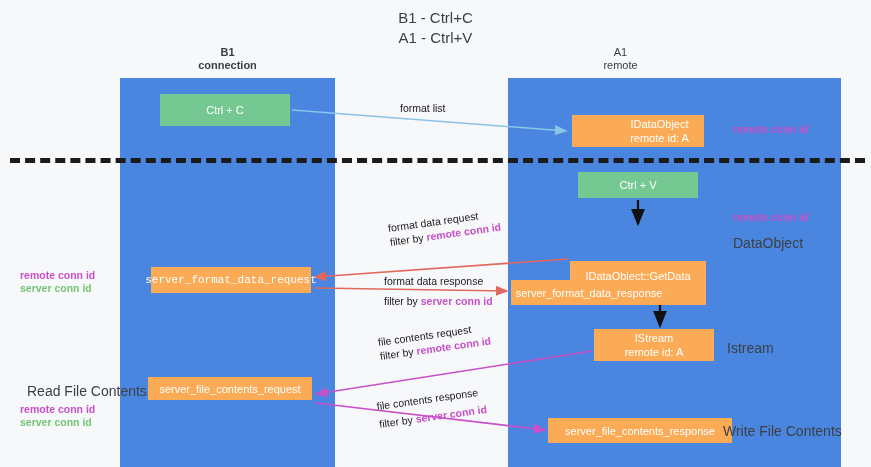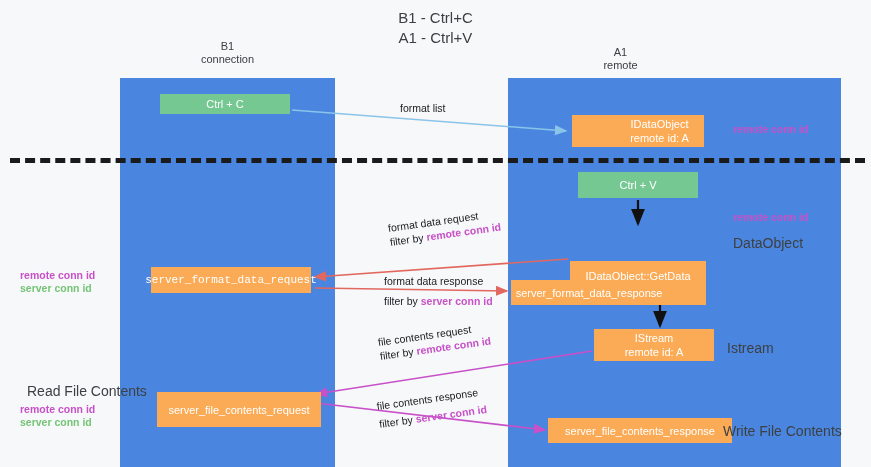--- a/index.html
+++ b/index.html
@@ -22,21 +22,21 @@
   #lane-left  { left: 120px; top: 78px; width: 215px; height: 389px; }
   #lane-right { left: 508px; top: 78px; width: 333px; height: 389px; }
 
   .lane-header {
     position: absolute;
     text-align: center;
     font-size: 11px;
     color: #3c4043;
     line-height: 13px;
   }
-  #lane-header-left  { left: 120px; top: 40px; width: 215px; }
+  #lane-header-left  { left: 120px; top: 46px; width: 215px; font-weight: bold; }
   #lane-header-right { left: 508px; top: 46px; width: 225px; }
 
   #diagram-title {
     position: absolute;
     left: 0; top: 8px;
     width: 871px;
     text-align: center;
     font-size: 15px;
     color: #3c4043;
     line-height: 20px;
@@ -53,28 +53,28 @@
     font-size: 11px;
     line-height: 14px;
     text-align: center;
     z-index: 4;
   }
   .node.green  { background: #76c893; }
   .node.orange { background: #fbab56; }
 
   .node-line2 { font-size: 11px; }
 
-  #node-ctrl-c          { left: 160px; top: 94px;  width: 130px; height: 20px; }
+  #node-ctrl-c          { left: 160px; top: 94px;  width: 130px; height: 32px; }
   #node-idataobject     { left: 572px; top: 115px; width: 132px; height: 32px; padding-left: 43px; }
   #node-ctrl-v          { left: 578px; top: 172px; width: 120px; height: 26px; }
   #node-getdata         { left: 570px; top: 228px; width: 136px; height: 44px; margin-top: 33px; }
   #node-fmt-request     { left: 151px; top: 267px; width: 160px; height: 26px; font-family: Liberation Mono, monospace; }
   #node-fmt-response    { left: 511px; top: 280px; width: 156px; height: 25px; }
   #node-istream         { left: 594px; top: 329px; width: 120px; height: 32px; }
-  #node-file-request    { left: 148px; top: 392px; width: 164px; height: 35px; margin-left: 9px; }
+  #node-file-request    { left: 148px; top: 377px; width: 164px; height: 23px; }
   #node-file-response   { left: 548px; top: 418px; width: 184px; height: 25px; }
 
   .dashed-sep {
     position: absolute;
     left: 10px; top: 158px;
     width: 855px; height: 0;
     border-top: 5px dashed #1b1b1b;
     z-index: 6;
   }
 

